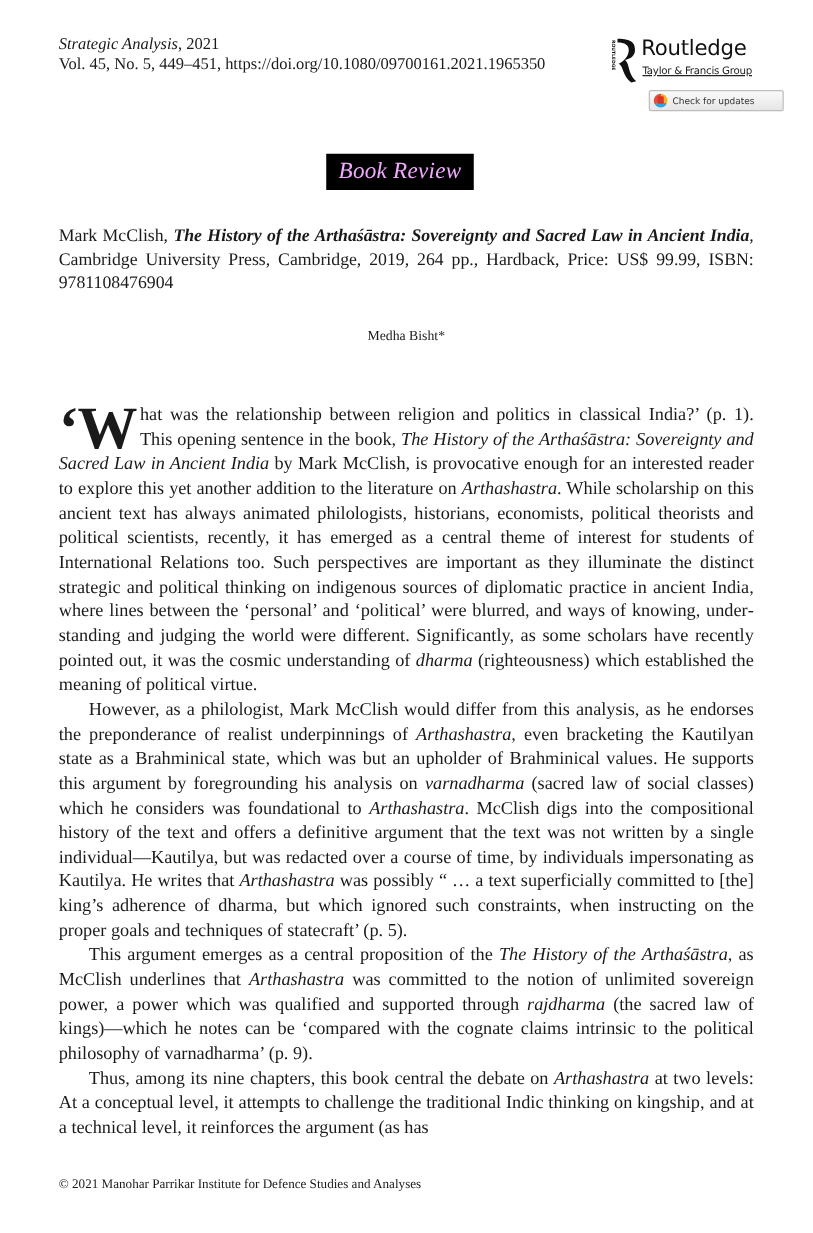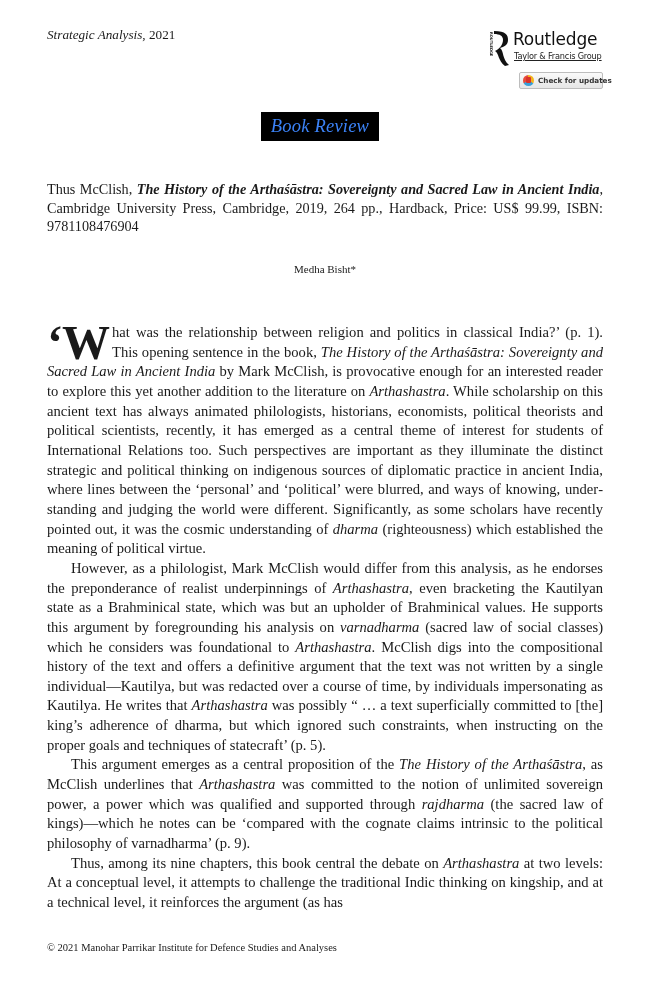--- a/index.html
+++ b/index.html
@@ -23,42 +23,41 @@
     position: absolute; left: 29px; top: 0px;
     font-family: "DejaVu Sans", sans-serif;
     font-size: 17px; line-height: 20px; color: #111; letter-spacing: -0.2px;
   }
   .logo-sub {
     position: absolute; left: 30px; top: 22px;
     font-family: "DejaVu Sans", sans-serif;
     font-size: 8.2px; line-height: 10px; color: #222; letter-spacing: -0.2px; white-space: nowrap; text-decoration: underline;
   }
   .check-updates {
-    position: absolute; left: 35px; top: 43px; width: 84px; height: 17px;
+    position: absolute; left: 35px; top: 43px; width: 108px; height: 17px;
     border: 1px solid #bdbdbd; border-radius: 2px;
     background: linear-gradient(#fafafa, #e6e6e6);
     display: flex; align-items: center; box-sizing: border-box; padding-left: 3px;
     cursor: pointer;
-    font-weight: bold;
   }
   .check-updates .cu-icon {
     width: 11px; height: 11px; border-radius: 50%;
     background: conic-gradient(#f2b51d 0 120deg, #3aa0d8 120deg 240deg, #e84c3d 240deg 360deg);
     position: relative; flex: none;
   }
   .check-updates .cu-icon::after {
     content: ""; position: absolute; left: 3px; top: 2px; width: 5px; height: 6px;
     background: #d9342b; border-radius: 1px;
   }
   .check-updates .cu-label {
     font-family: "DejaVu Sans", sans-serif; font-size: 7.2px; color: #333; margin-left: 4px; white-space: nowrap;
   }
   .section-label {
-    position: absolute; left: 261px; top: 112px; width: 118px; height: 29px;
-    background: #000; color: #3b82f6;
+    position: absolute; left: 261px; top: 123px; width: 118px; height: 29px;
+    background: #000; color: #f0abfc;
     font-style: italic; font-size: 18.5px; line-height: 29px; text-align: center;
     letter-spacing: 0.2px;
   }
   .citation {
     position: absolute; left: 47px; top: 180px; width: 556px;
     font-size: 14.2px; line-height: 18.5px; text-align: justify;
   }
   .citation .book-title { font-weight: bold; font-style: italic; }
   .author {
     position: absolute; left: 0; width: 650px; top: 260px; text-align: center;
@@ -80,38 +79,39 @@
     position: absolute; left: 47px; top: 941px;
     font-size: 10.5px; line-height: 13px;
   }
   .line { display: block; }
 </style>
 </head>
 <body>
 
 <div class="journal-info">
   <div class="line"><span class="jname">Strategic Analysis</span><span>, 2021</span></div>
+  <div class="line">Vol. 45, No. 5, 449–451, https://doi.org/10.1080/09700161.2021.1965350</div>
 </div>
 
 <div class="publisher">
   <svg class="logo-r" viewBox="0 0 26 38">
     <text x="5.5" y="3" font-family="DejaVu Sans, sans-serif" font-size="3.6" font-weight="bold" transform="rotate(90 5.5 3)" fill="#111">ROUTLEDGE</text>
     <path d="M10 2 C22 2 24 6 24 11 C24 16 20 18 16 19 C20 22 18 30 25 36 L21 37 C14 32 15 24 11 22 C15 20 19 16 19 11 C19 7 16 5 10 5 Z" fill="#111"></path>
   </svg>
   <div class="logo-text">Routledge</div>
   <div class="logo-sub">Taylor &amp; Francis Group</div>
   <div class="check-updates">
     <span class="cu-icon"></span>
     <span class="cu-label">Check for updates</span>
   </div>
 </div>
 
 <div class="section-label">Book Review</div>
 
-<div class="citation"><span>Thus McClish, </span><span class="book-title">The History of the Arthaśāstra: Sovereignty and Sacred Law in Ancient India</span><span>, Cambridge University Press, Cambridge, 2019, 264 pp., Hardback, Price: US$ 99.99, ISBN: 9781108476904</span></div>
+<div class="citation"><span>Mark McClish, </span><span class="book-title">The History of the Arthaśāstra: Sovereignty and Sacred Law in Ancient India</span><span>, Cambridge University Press, Cambridge, 2019, 264 pp., Hardback, Price: US$ 99.99, ISBN: 9781108476904</span></div>
 
 <div class="author">Medha Bisht*</div>
 
 <div class="body-text">
   <p><span class="dropcap-wrap"><span class="dropcap">‘W</span></span><span>hat was the relationship between religion and politics in classical India?’ (p. 1). This opening sentence in the book, </span><em>The History of the Arthaśāstra: Sovereignty and Sacred Law in Ancient India</em><span> by Mark McClish, is provocative enough for an interested reader to explore this yet another addition to the literature on </span><em>Arthashastra</em><span>. While scholarship on this ancient text has always animated philol­ogists, historians, economists, political theorists and political scientists, recently, it has emerged as a central theme of interest for students of International Relations too. Such perspectives are important as they illuminate the distinct strategic and political thinking on indigenous sources of diplomatic practice in ancient India, where lines between the ‘personal’ and ‘political’ were blurred, and ways of knowing, under­standing and judging the world were different. Significantly, as some scholars have recently pointed out, it was the cosmic understanding of </span><em>dharma</em><span> (righteousness) which established the meaning of political virtue.</span></p>
   <p><span>However, as a philologist, Mark McClish would differ from this analysis, as he endorses the preponderance of realist underpinnings of </span><em>Arthashastra</em><span>, even bracket­ing the Kautilyan state as a Brahminical state, which was but an upholder of Brahminical values. He supports this argument by foregrounding his analysis on </span><em>varnadharma</em><span> (sacred law of social classes) which he considers was foundational to </span><em>Arthashastra</em><span>. McClish digs into the compositional history of the text and offers a definitive argument that the text was not written by a single individual—Kautilya, but was redacted over a course of time, by individuals impersonating as Kautilya. He writes that </span><em>Arthashastra</em><span> was possibly “ … a text superficially committed to [the] king’s adherence of dharma, but which ignored such constraints, when instructing on the proper goals and techniques of statecraft’ (p. 5).</span></p>
   <p><span>This argument emerges as a central proposition of the </span><em>The History of the Arthaśāstra</em><span>, as McClish underlines that </span><em>Arthashastra</em><span> was committed to the notion of unlimited sovereign power, a power which was qualified and supported through </span><em>rajdharma</em><span> (the sacred law of kings)—which he notes can be ‘compared with the cognate claims intrinsic to the political philosophy of varnadharma’ (p. 9).</span></p>
   <p><span>Thus, among its nine chapters, this book central the debate on </span><em>Arthashastra</em><span> at two levels: At a conceptual level, it attempts to challenge the traditional Indic thinking on kingship, and at a technical level, it reinforces the argument (as has</span></p>
 </div>
 

